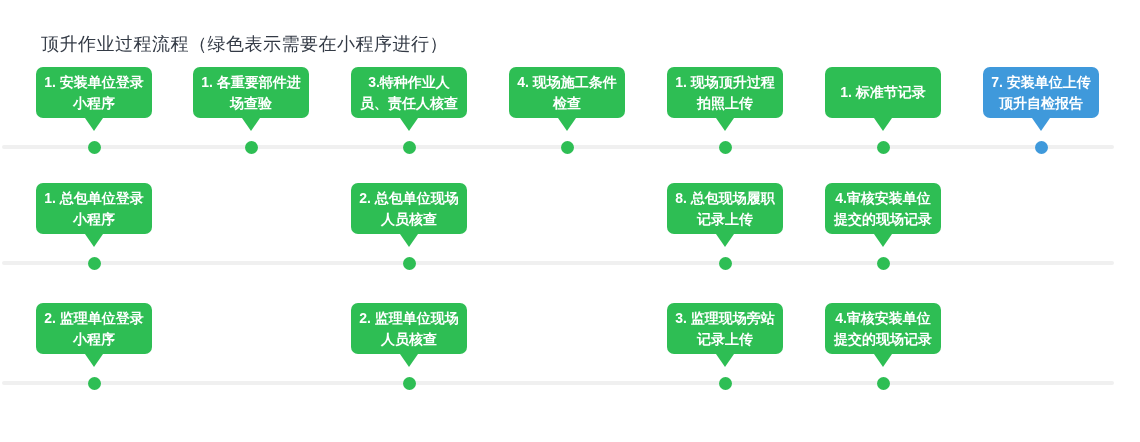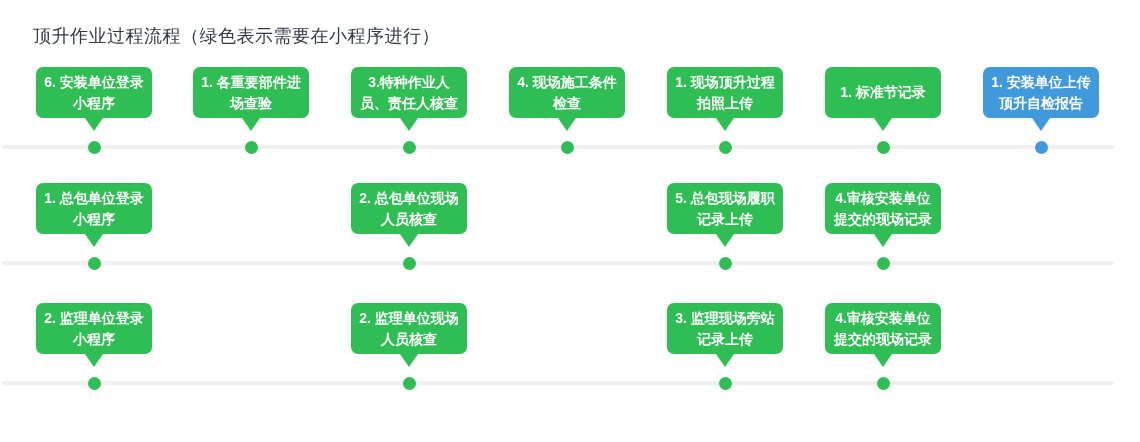--- a/index.html
+++ b/index.html
@@ -8,21 +8,21 @@
     width: 1140px;
     height: 442px;
     background: #ffffff;
     overflow: hidden;
     font-family: "Liberation Sans", "DejaVu Sans", sans-serif;
   }
   .title {
     position: absolute;
     top: 16px;
     left: 25px;
-    margin: 8px;
+    margin: 16px;
     font-size: 18px;
     font-weight: 400;
     color: var(--title_text, #333a45);
     letter-spacing: 0.5px;
     white-space: nowrap;
   }
   .lane {
     position: absolute;
     left: 0;
     width: 1140px;
@@ -99,21 +99,21 @@
 <body>
 
 <div class="canvas">
 
   <h1 class="title">顶升作业过程流程（绿色表示需要在小程序进行）</h1>
 
   <div class="lane lane-1">
     <div class="timeline"></div>
 
     <div class="step green c1">
-      <div class="bubble">6. 安装单位登录
+      <div class="bubble">1. 安装单位登录
 小程序</div>
       <div class="tail"></div>
       <div class="dot"></div>
     </div>
     <div class="step green c2">
       <div class="bubble">1. 各重要部件进
 场查验</div>
       <div class="tail"></div>
       <div class="dot"></div>
     </div>
@@ -134,21 +134,21 @@
 拍照上传</div>
       <div class="tail"></div>
       <div class="dot"></div>
     </div>
     <div class="step green c6">
       <div class="bubble">1. 标准节记录</div>
       <div class="tail"></div>
       <div class="dot"></div>
     </div>
     <div class="step blue c7">
-      <div class="bubble">1. 安装单位上传
+      <div class="bubble">7. 安装单位上传
 顶升自检报告</div>
       <div class="tail"></div>
       <div class="dot"></div>
     </div>
   </div>
 
   <div class="lane lane-2">
     <div class="timeline"></div>
 
     <div class="step green c1">
@@ -157,21 +157,21 @@
       <div class="tail"></div>
       <div class="dot"></div>
     </div>
     <div class="step green c3">
       <div class="bubble">2. 总包单位现场
 人员核查</div>
       <div class="tail"></div>
       <div class="dot"></div>
     </div>
     <div class="step green c5">
-      <div class="bubble">5. 总包现场履职
+      <div class="bubble">8. 总包现场履职
 记录上传</div>
       <div class="tail"></div>
       <div class="dot"></div>
     </div>
     <div class="step green c6">
       <div class="bubble">4.审核安装单位
 提交的现场记录</div>
       <div class="tail"></div>
       <div class="dot"></div>
     </div>

